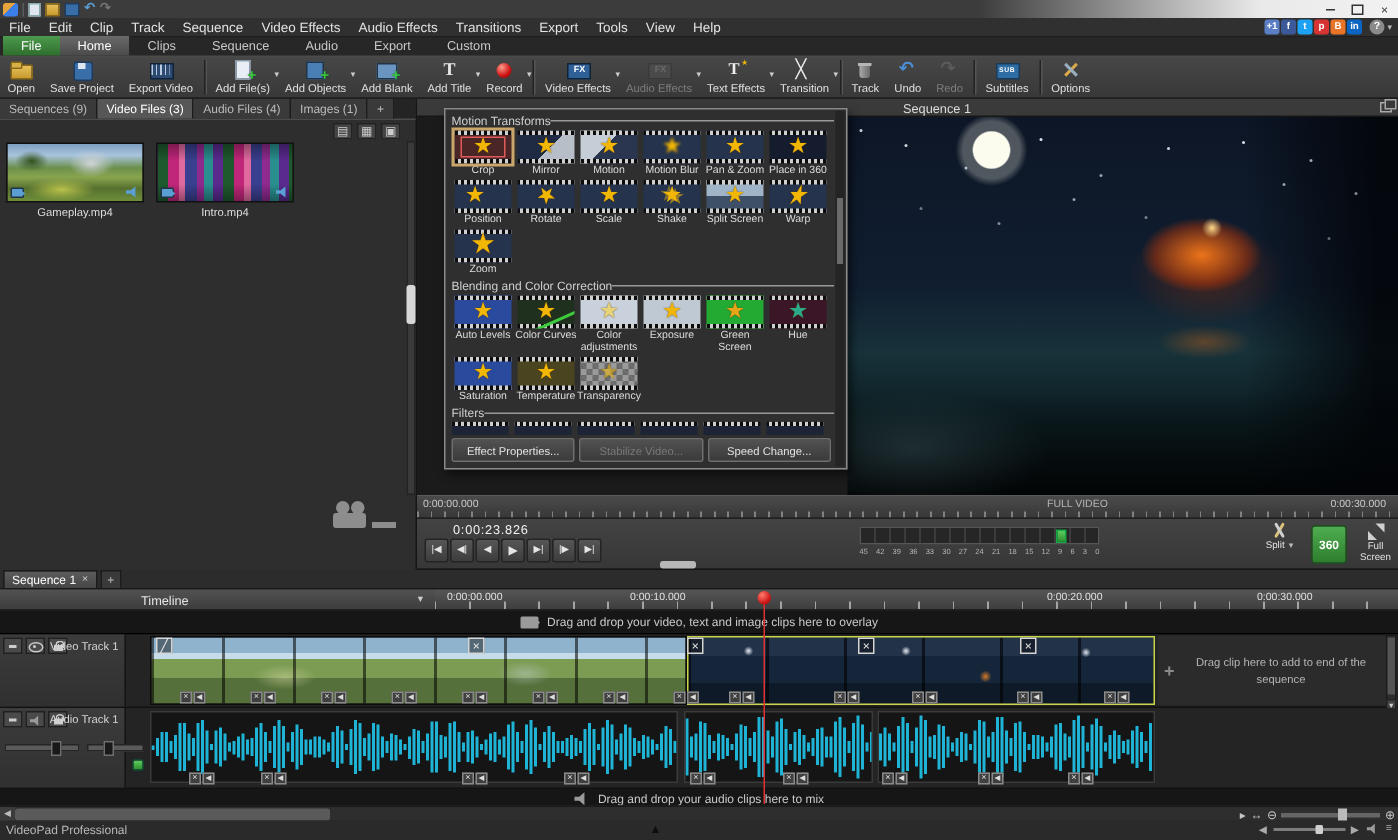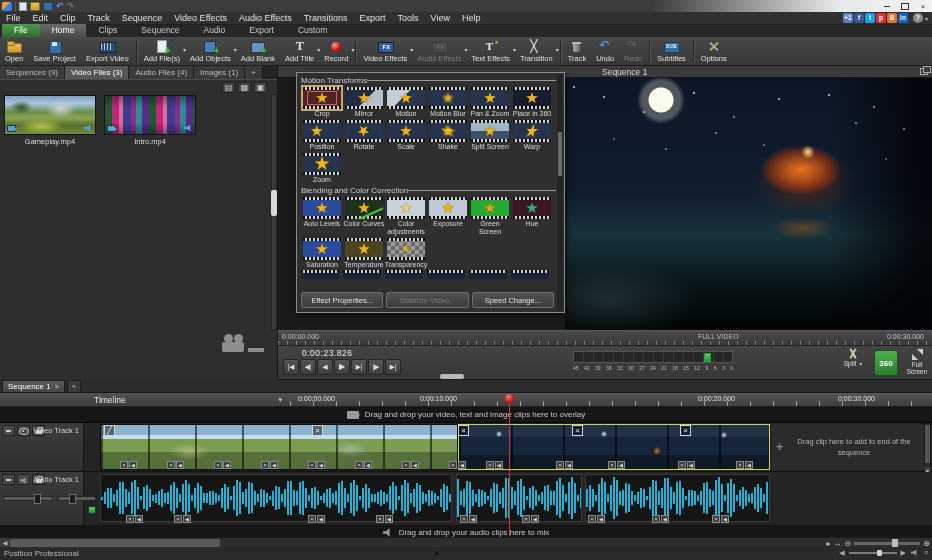--- a/index.html
+++ b/index.html
@@ -874,21 +874,21 @@
       <span>↔</span>
       <span>⊖</span>
       <div class="zslider">
           <div class="zt"></div>
         </div>
       <span>⊕</span>
     </div>
   </div>
 
   <div class="abs statusbar">
-    <div class="sb-lbl">Position Professional</div>
+    <div class="sb-lbl">VideoPad Professional</div>
     <div class="sb-tri">▲</div>
     <div class="sb-right">
       <span>◀</span>
       <div class="sb-line">
           <div class="dot"></div>
         </div>
       <span>▶</span>
       <div class="ic-spk" style="transform:scale(.8)"></div>
       <span>≡</span>
     </div>
@@ -1077,20 +1077,24 @@
           </div>
           <div class="tile">
             <div class="thumbfx v-transp">
               <div class="fstrip t"></div>
               <div class="fstrip b"></div>
               <div class="star">★</div>
             </div>
             <div class="tl">Transparency</div>
           </div>
         </div>
+        <div class="sec">
+          <div class="st">Filters</div>
+          <div class="ln"></div>
+        </div>
         <div class="cutrow">
           <div class="thumbfx v-cut" style="width: 38px;">
             <div class="fstrip t"></div>
           </div>
           <div class="thumbfx v-cut" style="width: 38px;">
             <div class="fstrip t"></div>
           </div>
           <div class="thumbfx v-cut" style="width: 38px;">
             <div class="fstrip t"></div>
           </div>

